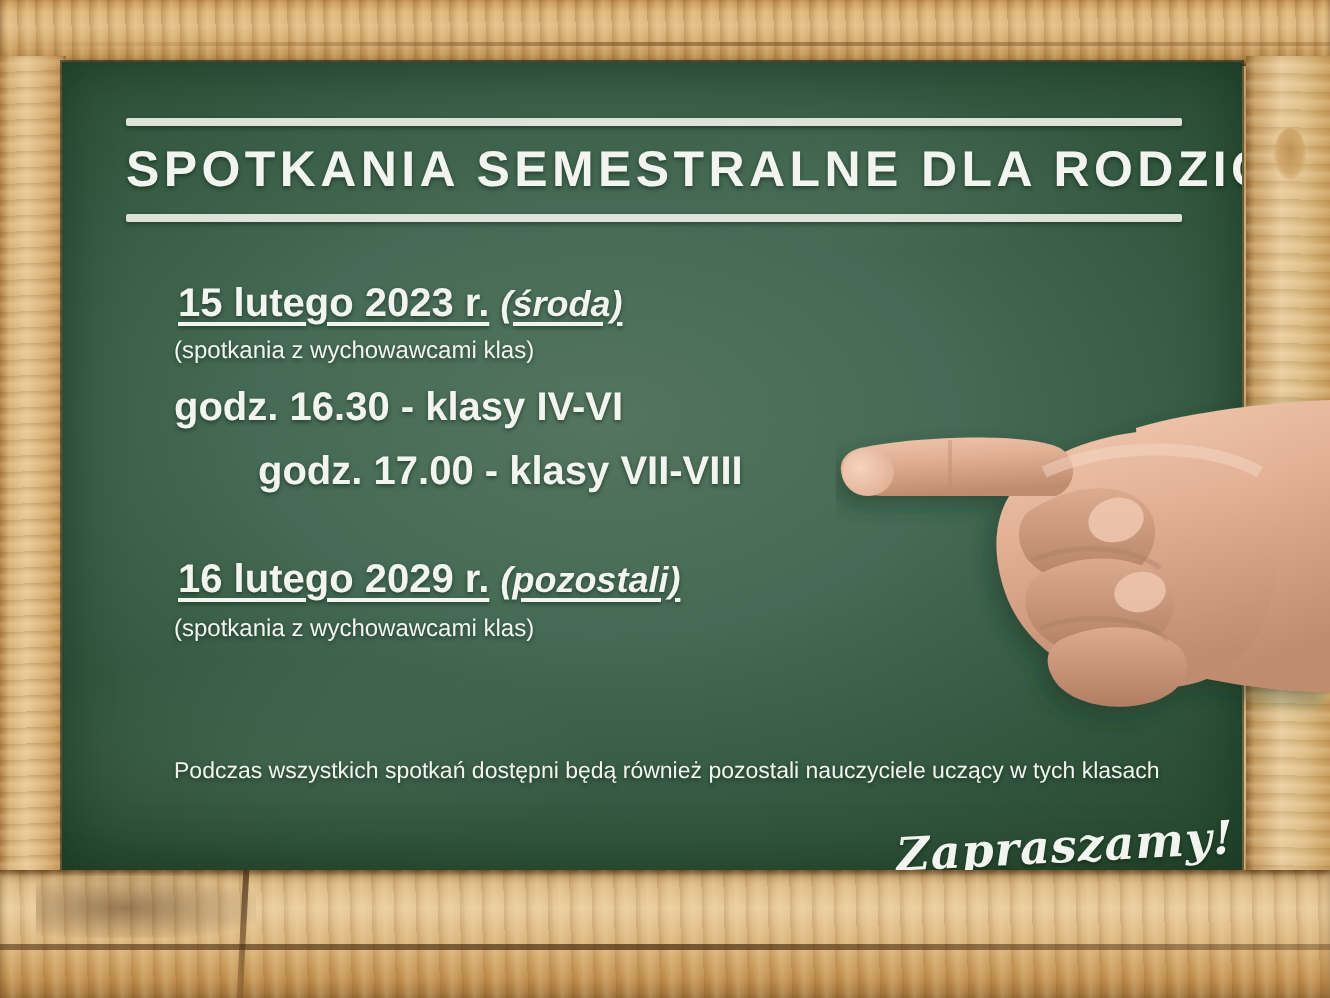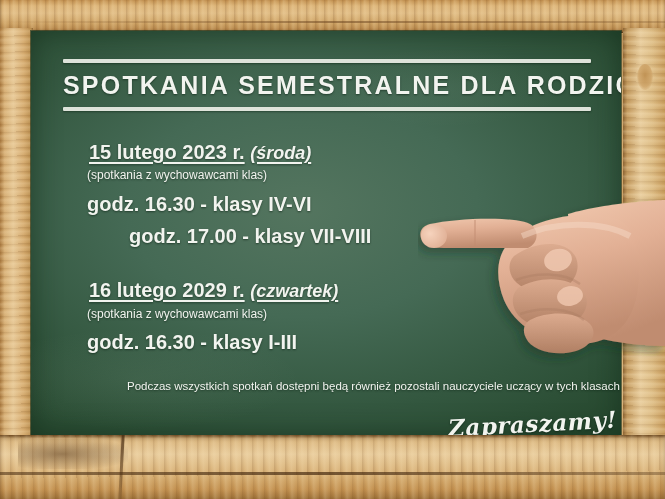--- a/index.html
+++ b/index.html
@@ -112,21 +112,21 @@
   .date-line{
     position:absolute;font-size:20px;font-weight:700;white-space:nowrap;
   }
   .date-line .d{ text-decoration:underline; text-underline-offset:3px; text-decoration-thickness:2px;}
   .date-line .dow{ font-style:italic;font-weight:700;font-size:18px;
     text-decoration:underline; text-underline-offset:3px; text-decoration-thickness:2px;}
 
   .sub{position:absolute;font-size:12px;font-weight:400;white-space:nowrap;}
   .slot{position:absolute;font-size:20px;font-weight:700;white-space:nowrap;text-align:center;}
 
-  .note{position:absolute;font-size:11.5px;line-height:16px;width:530px;font-weight:400;margin-left:40px;}
+  .note{position:absolute;font-size:11.5px;line-height:16px;width:530px;font-weight:400;}
   .sig{
     position:absolute;font-family:"DejaVu Serif", serif;font-style:italic;
     font-size:23px;font-weight:700;letter-spacing:.5px;
     transform:rotate(-3deg);
   }
 
   
   .hand{position:absolute;left:418px;top:196px;width:247px;height:185px;}
   .hand svg{display:block;width:100%;height:100%;}
 </style>
@@ -154,24 +154,23 @@
     <div class="date-line chalk" style="left:58px;top:110px;">
       <span class="d">15 lutego 2023 r.</span>
       <span class="dow">(środa)</span>
     </div>
     <div class="sub chalk" style="left:56px;top:137px;">(spotkania z wychowawcami klas)</div>
     <div class="slot chalk" style="left:56px;top:162px;">godz. 16.30 - klasy IV-VI</div>
     <div class="slot chalk" style="left:56px;top:194px;margin-left:42px;">godz. 17.00 - klasy VII-VIII</div>
 
     <div class="date-line chalk" style="left:58px;top:248px;">
       <span class="d">16 lutego 2029 r.</span>
-      <span class="dow">(czwartek)</span>
+      <span class="dow">(pozostali)</span>
     </div>
     <div class="sub chalk" style="left:56px;top:276px;">(spotkania z wychowawcami klas)</div>
-    <div class="slot chalk" style="left:56px;top:300px;">godz. 16.30 - klasy I-III</div>
 
     <div class="note chalk" style="left:56px;top:347px;">
       <div>Podczas  wszystkich spotkań dostępni będą również pozostali nauczyciele uczący w tych klasach</div>
     </div>
 
     <div class="sig chalk" style="left:417px;top:379px;">Zapraszamy!</div>
   </div>
 
   <div class="rail-bottom">
     <div class="grainblob"></div>

